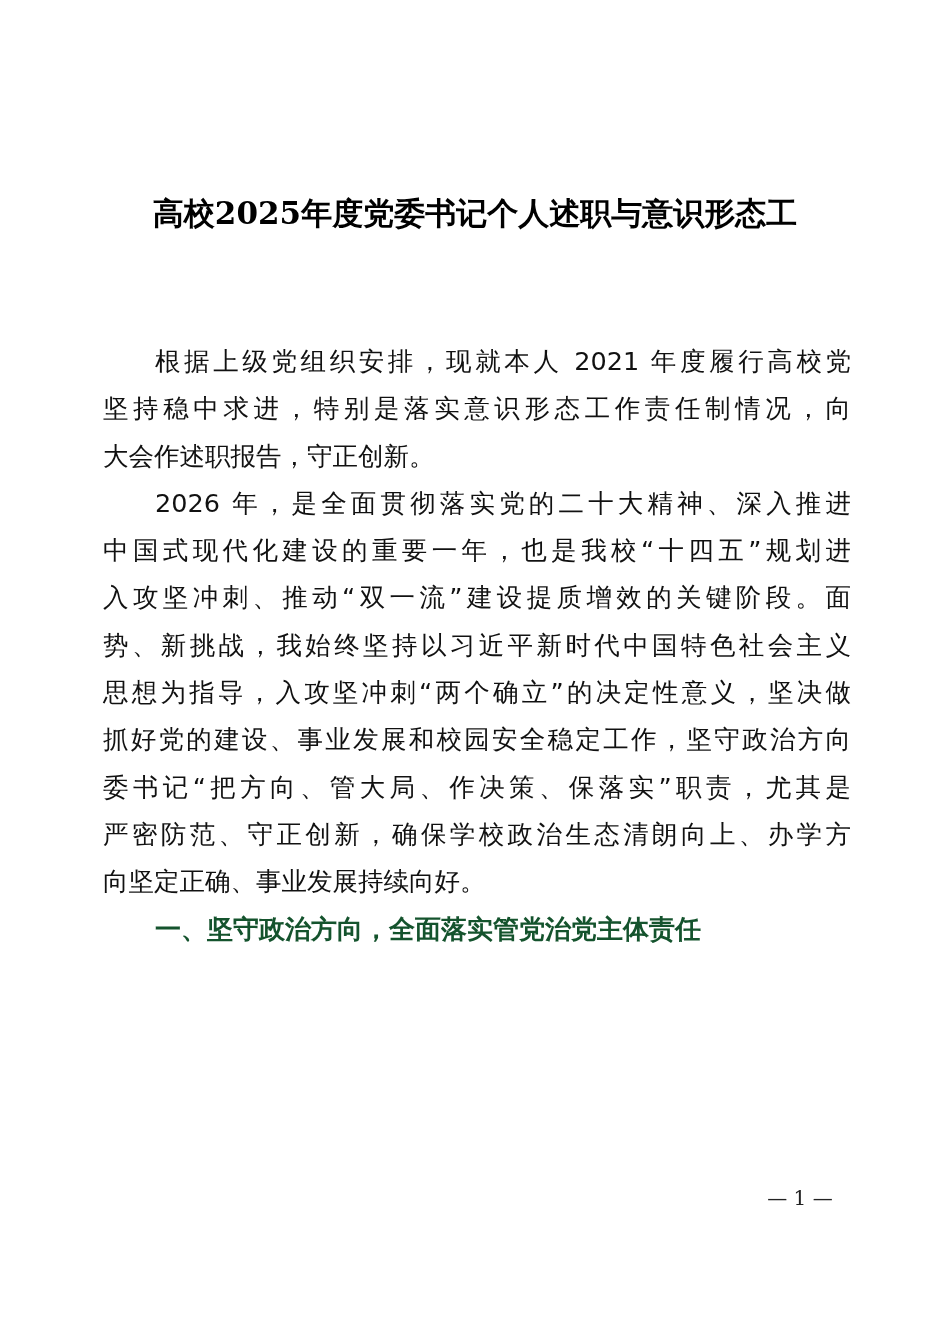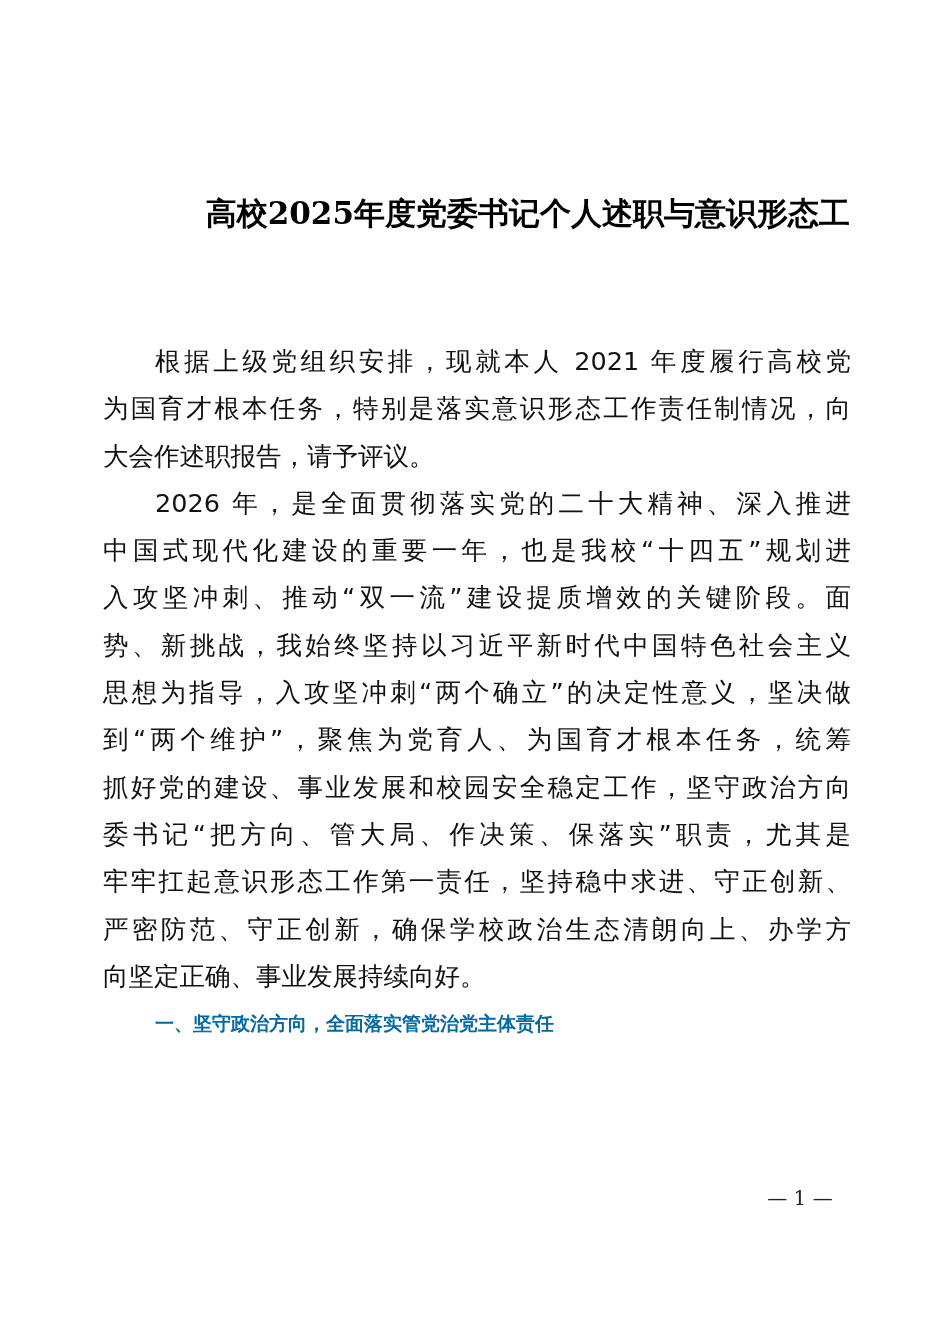--- a/index.html
+++ b/index.html
@@ -1,68 +1,66 @@
 <!DOCTYPE html>
 <html><head>
 <meta charset="utf-8">
 <style>
   html, body { margin: 0; padding: 0; background: #ffffff; }
   body { width: 950px; height: 1344px; position: relative; overflow: hidden; color: #111; }
   .page { position: absolute; left: 0; top: 0; width: 950px; height: 1344px; background: #fff; }
   .title {
     position: absolute; left: 100px; width: 750px; top: 188px;
-    text-align: right;
+    text-align: center;
     font-family: "DejaVu Serif", "Liberation Serif", serif;
     font-weight: bold; font-size: 31px; line-height: 50px; color: #000;
     letter-spacing: 0px;
   }
   .title .line { display: block; white-space: nowrap; }
   .body {
     position: absolute; left: 103px; width: 748px; top: 338px;
     font-family: "DejaVu Sans", "Liberation Sans", sans-serif;
     font-size: 25.5px; line-height: 47.3px; color: #111;
   }
   .body .line { display: block; white-space: nowrap; text-align: justify; text-align-last: justify; height: 47.3px; }
   .body .line.last { text-align-last: left; }
   .body .line.indent { padding-left: 52px; }
   .heading {
     display: block; white-space: nowrap; padding-left: 52px;
     font-family: "DejaVu Sans", "Liberation Sans", sans-serif;
-    font-weight: bold; font-size: 19px; line-height: 47.3px; height: 47.3px; color: #0369a1;
+    font-weight: bold; font-size: 26px; line-height: 47.3px; height: 47.3px; color: #14532d;
   }
   .page-number {
     position: absolute; left: 760px; top: 1186px; width: 80px; text-align: center;
     font-family: "DejaVu Serif", "Liberation Serif", serif; font-size: 20px; color: #222;
   }
 </style>
 </head>
 <body>
 
 <div class="page">
 
   <div class="title">
     <span class="line">高校2025年度党委书记个人述职与意识形态工</span>
   </div>
 
   <div class="body">
     <div>
       <span class="line indent">根据上级党组织安排，现就本人 2021 年度履行高校党</span>
-      <span class="line">为国育才根本任务，特别是落实意识形态工作责任制情况，向</span>
-      <span class="line last">大会作述职报告，请予评议。</span>
+      <span class="line">坚持稳中求进，特别是落实意识形态工作责任制情况，向</span>
+      <span class="line last">大会作述职报告，守正创新。</span>
     </div>
     <div>
       <span class="line indent">2026 年，是全面贯彻落实党的二十大精神、深入推进</span>
       <span class="line">中国式现代化建设的重要一年，也是我校“十四五”规划进</span>
       <span class="line">入攻坚冲刺、推动“双一流”建设提质增效的关键阶段。面</span>
       <span class="line">势、新挑战，我始终坚持以习近平新时代中国特色社会主义</span>
       <span class="line">思想为指导，入攻坚冲刺“两个确立”的决定性意义，坚决做</span>
-      <span class="line">到“两个维护”，聚焦为党育人、为国育才根本任务，统筹</span>
       <span class="line">抓好党的建设、事业发展和校园安全稳定工作，坚守政治方向</span>
       <span class="line">委书记“把方向、管大局、作决策、保落实”职责，尤其是</span>
-      <span class="line">牢牢扛起意识形态工作第一责任，坚持稳中求进、守正创新、</span>
       <span class="line">严密防范、守正创新，确保学校政治生态清朗向上、办学方</span>
       <span class="line last">向坚定正确、事业发展持续向好。</span>
     </div>
     <span class="heading">一、坚守政治方向，全面落实管党治党主体责任</span>
   </div>
 
   <div class="page-number">— 1 —</div>
 </div>
 
 </body></html>

